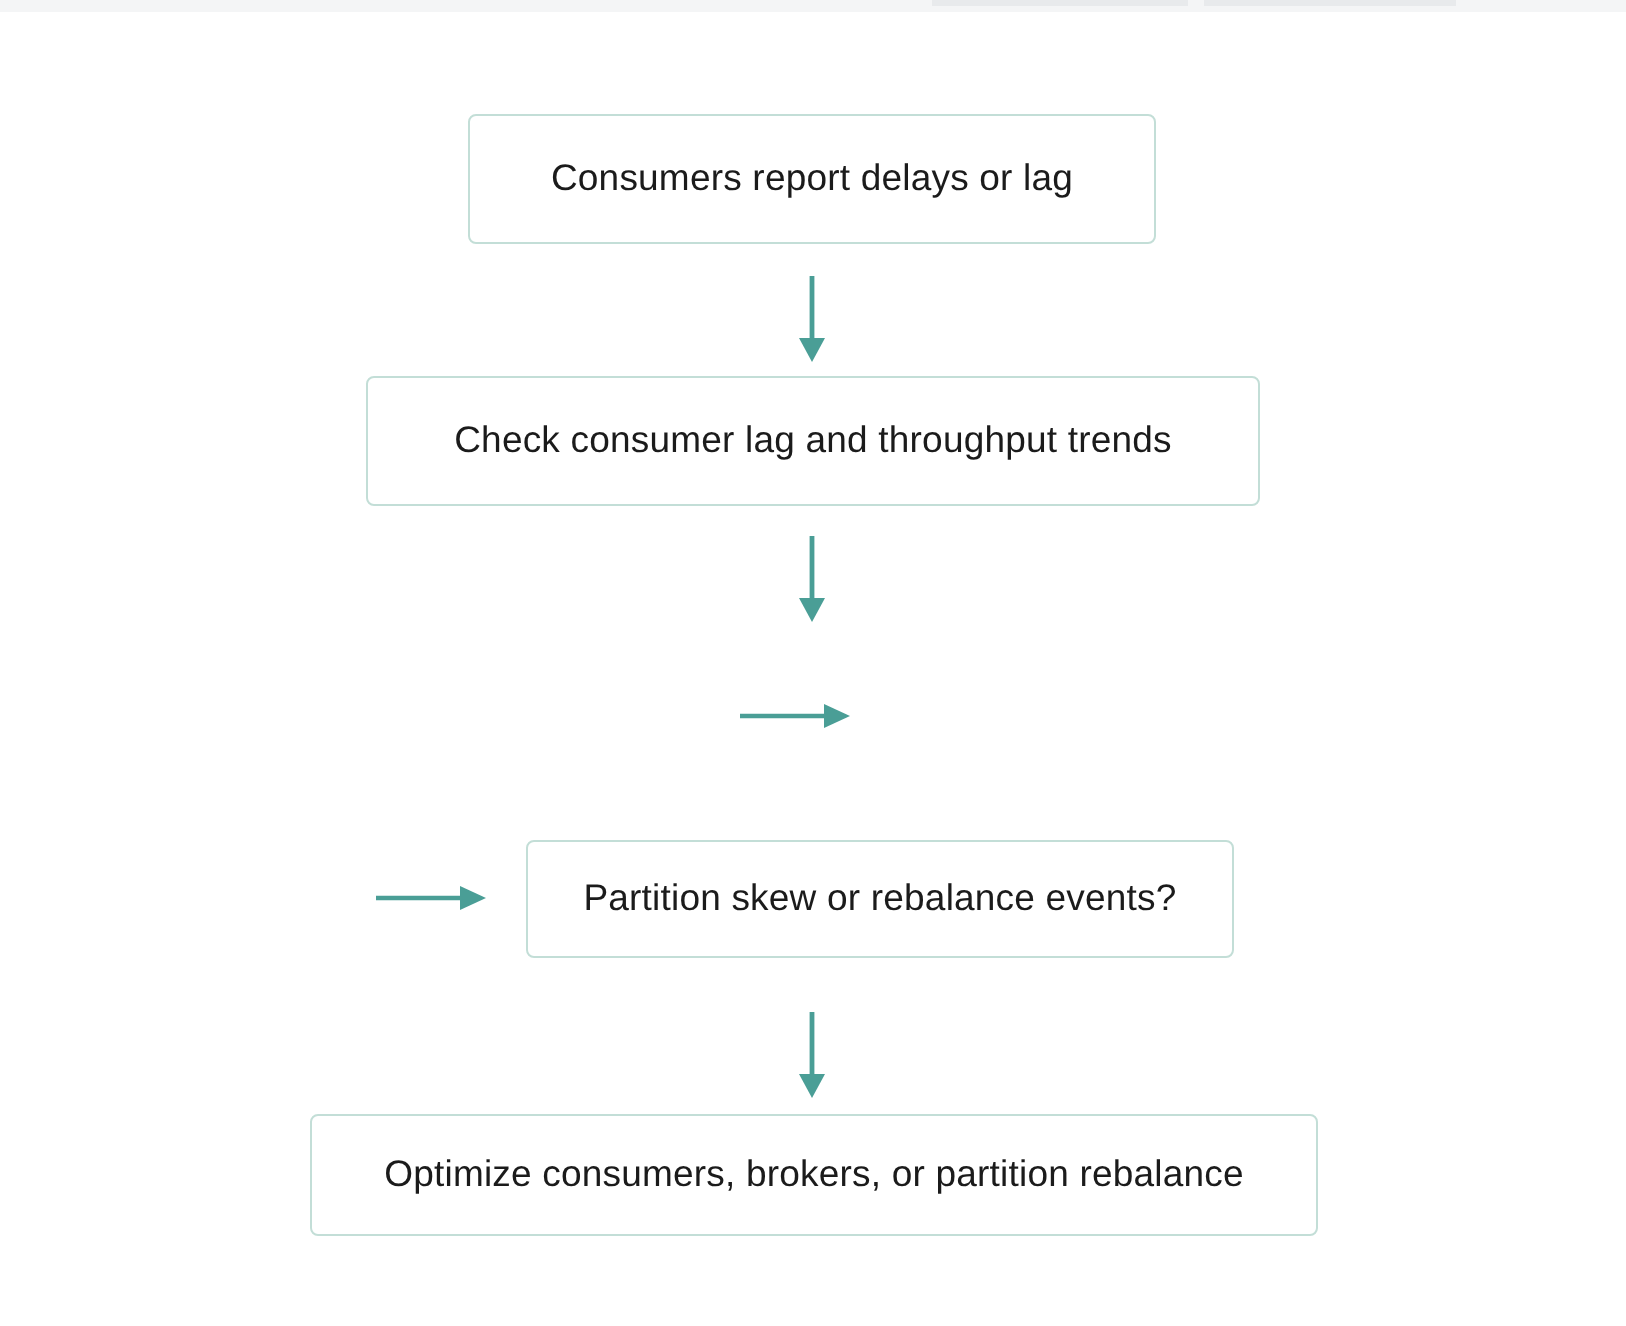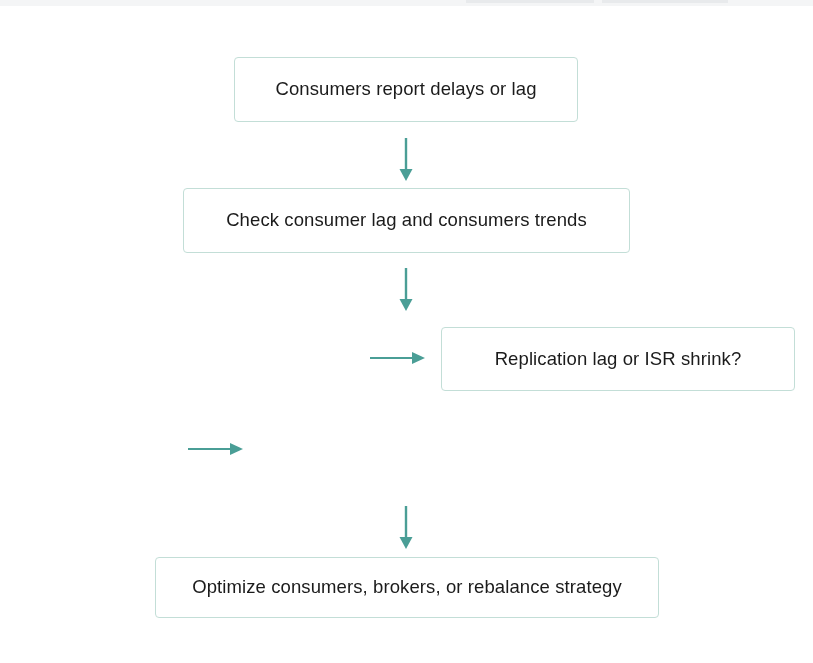--- a/index.html
+++ b/index.html
@@ -93,54 +93,54 @@
   </div>
 
   <div class="arrow arrow-v-0">
     <svg width="36" height="44" viewBox="0 0 36 44" aria-hidden="true">
       <line x1="18" y1="0" x2="18" y2="34" stroke="#4a9e96" stroke-width="2.4"></line>
       <path d="M18 43 L11.5 31 L24.5 31 Z" fill="#4a9e96"></path>
     </svg>
   </div>
 
   <div class="node node-1">
-    <span>Check consumer lag and consumers trends</span>
+    <span>Check consumer lag and throughput trends</span>
   </div>
 
   <div class="arrow arrow-v-1">
     <svg width="36" height="44" viewBox="0 0 36 44" aria-hidden="true">
       <line x1="18" y1="0" x2="18" y2="34" stroke="#4a9e96" stroke-width="2.4"></line>
       <path d="M18 43 L11.5 31 L24.5 31 Z" fill="#4a9e96"></path>
     </svg>
   </div>
 
 
   <div class="arrow arrow-h-0">
     <svg width="56" height="28" viewBox="0 0 56 28" aria-hidden="true">
       <line x1="0" y1="14" x2="44" y2="14" stroke="#4a9e96" stroke-width="2.2"></line>
       <path d="M55 14 L42 8 L42 20 Z" fill="#4a9e96"></path>
     </svg>
   </div>
 
-  <div class="node node-3">
-    <span>Replication lag or ISR shrink?</span>
-  </div>
 
   <div class="arrow arrow-h-1">
     <svg width="56" height="28" viewBox="0 0 56 28" aria-hidden="true">
       <line x1="0" y1="14" x2="44" y2="14" stroke="#4a9e96" stroke-width="2.2"></line>
       <path d="M55 14 L42 8 L42 20 Z" fill="#4a9e96"></path>
     </svg>
   </div>
 
+  <div class="node node-4">
+    <span>Partition skew or rebalance events?</span>
+  </div>
 
   <div class="arrow arrow-v-2">
     <svg width="36" height="44" viewBox="0 0 36 44" aria-hidden="true">
       <line x1="18" y1="0" x2="18" y2="34" stroke="#4a9e96" stroke-width="2.4"></line>
       <path d="M18 43 L11.5 31 L24.5 31 Z" fill="#4a9e96"></path>
     </svg>
   </div>
 
   <div class="node node-5">
-    <span>Optimize consumers, brokers, or rebalance strategy</span>
+    <span>Optimize consumers, brokers, or partition rebalance</span>
   </div>
 
 </div>
 
 </body></html>

